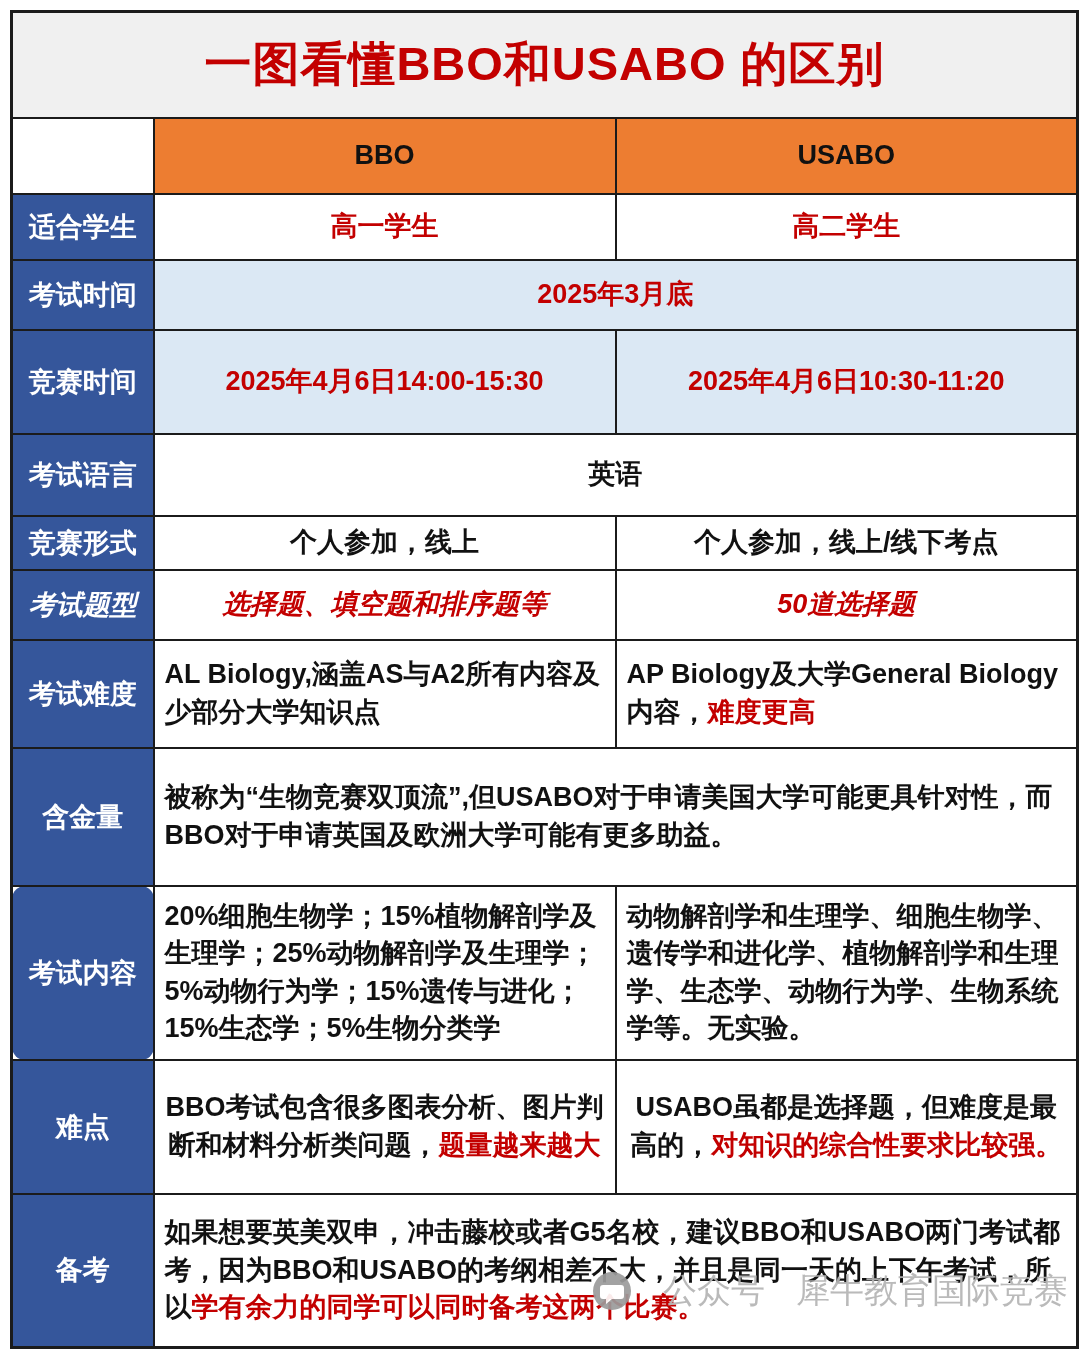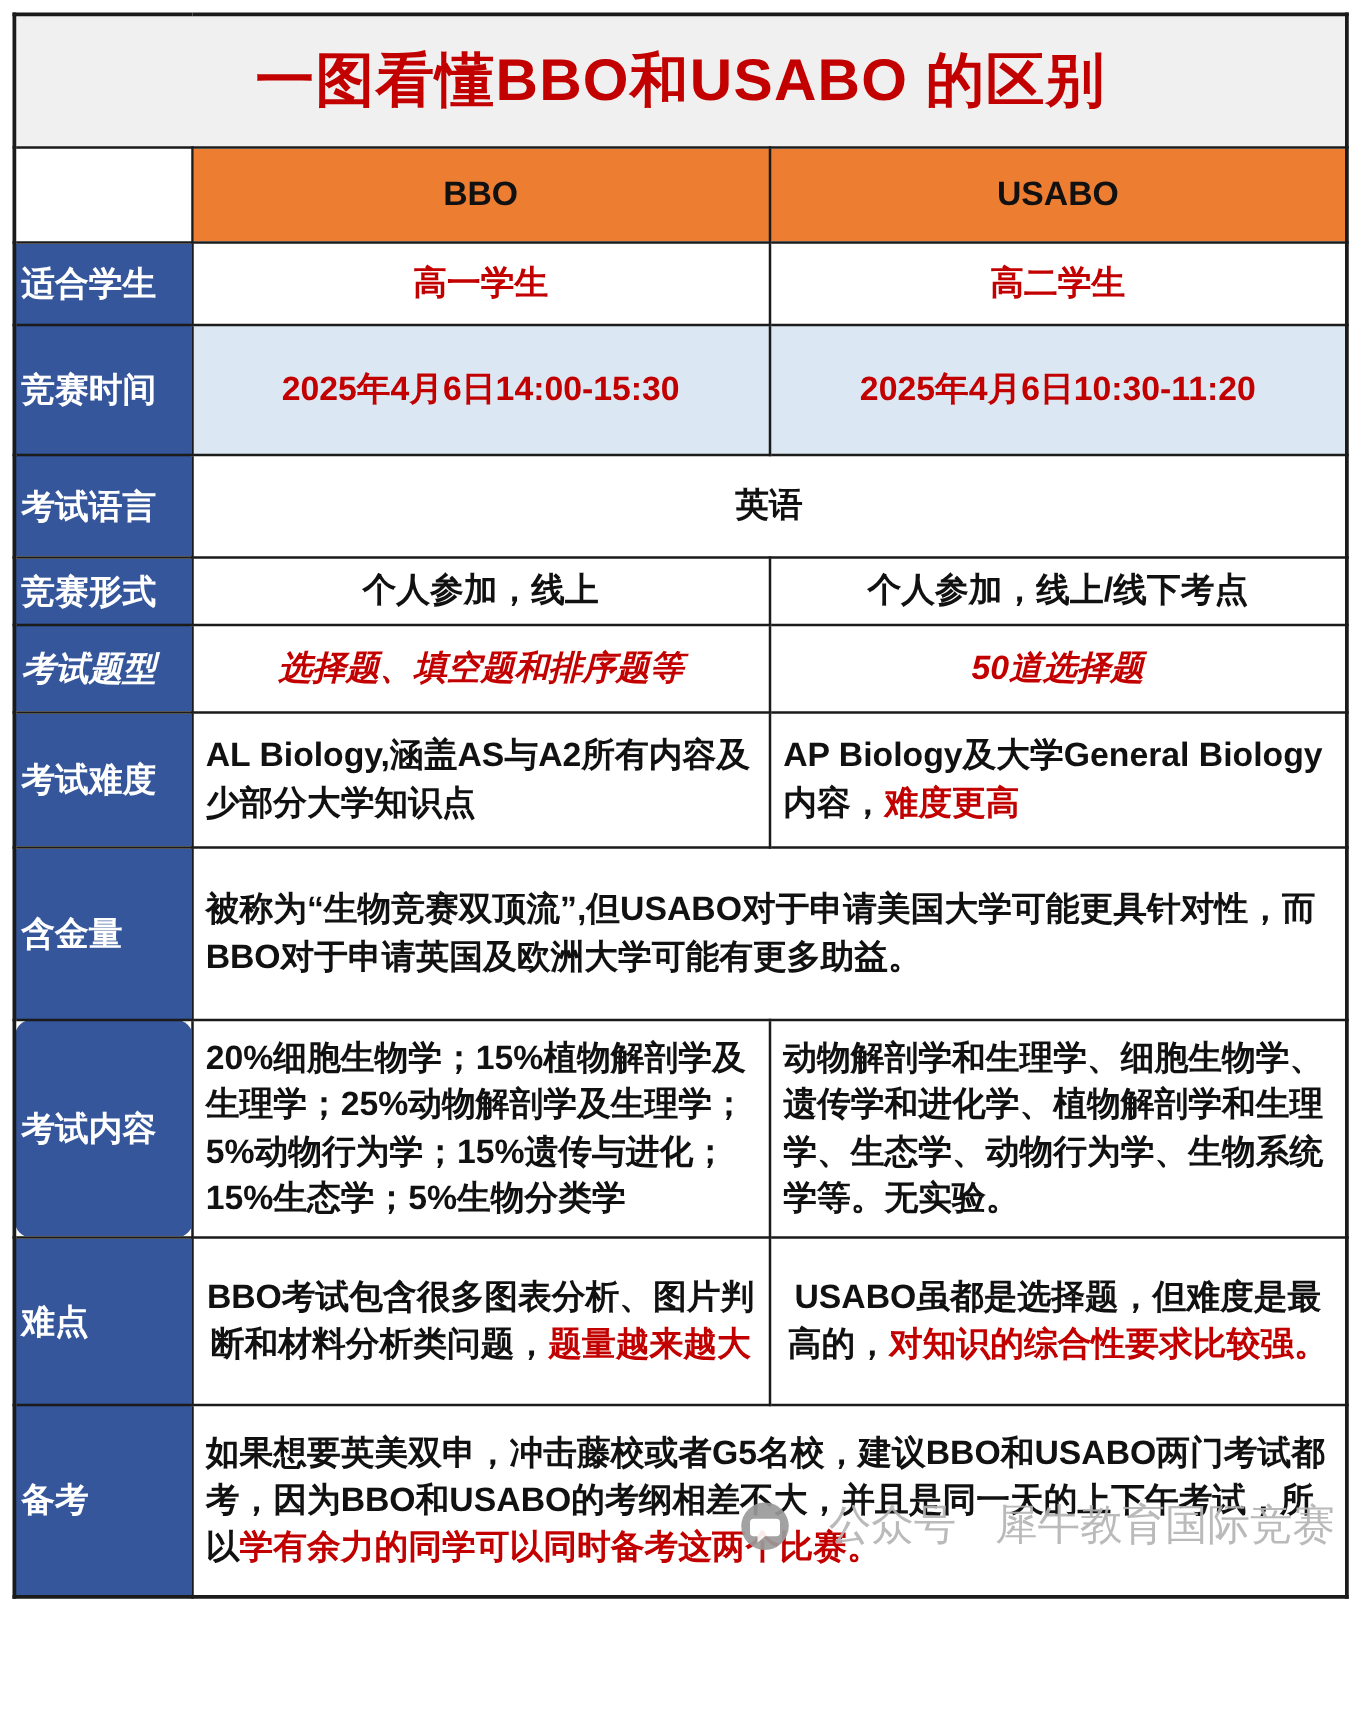--- a/index.html
+++ b/index.html
@@ -44,20 +44,21 @@
   .corner-cell{background:#ffffff;}
   .col-head{
     background:var(--orange);
     text-align:center;
     font-size:27px;
     color:#111;
   }
   .row-label{
     background:var(--blue);
     color:#ffffff;
+    text-align:center;
     font-size:27px;
     padding:0 4px;
   }
   .cell{
     font-size:27px;
     line-height:1.38;
   }
   .center{text-align:center;margin-left:32px;}
   .left{text-align:left;}
   .bg-lightblue{background:var(--light-blue);}
@@ -115,20 +116,24 @@
     <td class="col-head">BBO</td>
     <td class="col-head">USABO</td>
   </tr>
 
   <tr class="r-students">
     <td class="row-label">适合学生</td>
     <td class="cell center"><span class="red-text">高一学生</span></td>
     <td class="cell center"><span class="red-text">高二学生</span></td>
   </tr>
 
+  <tr class="r-examtime">
+    <td class="row-label">考试时间</td>
+    <td colspan="2" class="cell center bg-lightblue"><span class="red-text">2025年3月底</span></td>
+  </tr>
 
   <tr class="r-comptime">
     <td class="row-label">竞赛时间</td>
     <td class="cell center bg-lightblue"><span class="red-text">2025年4月6日14:00-15:30</span></td>
     <td class="cell center bg-lightblue"><span class="red-text">2025年4月6日10:30-11:20</span></td>
   </tr>
 
   <tr class="r-language">
     <td class="row-label">考试语言</td>
     <td colspan="2" class="cell center"><span>英语</span></td>

